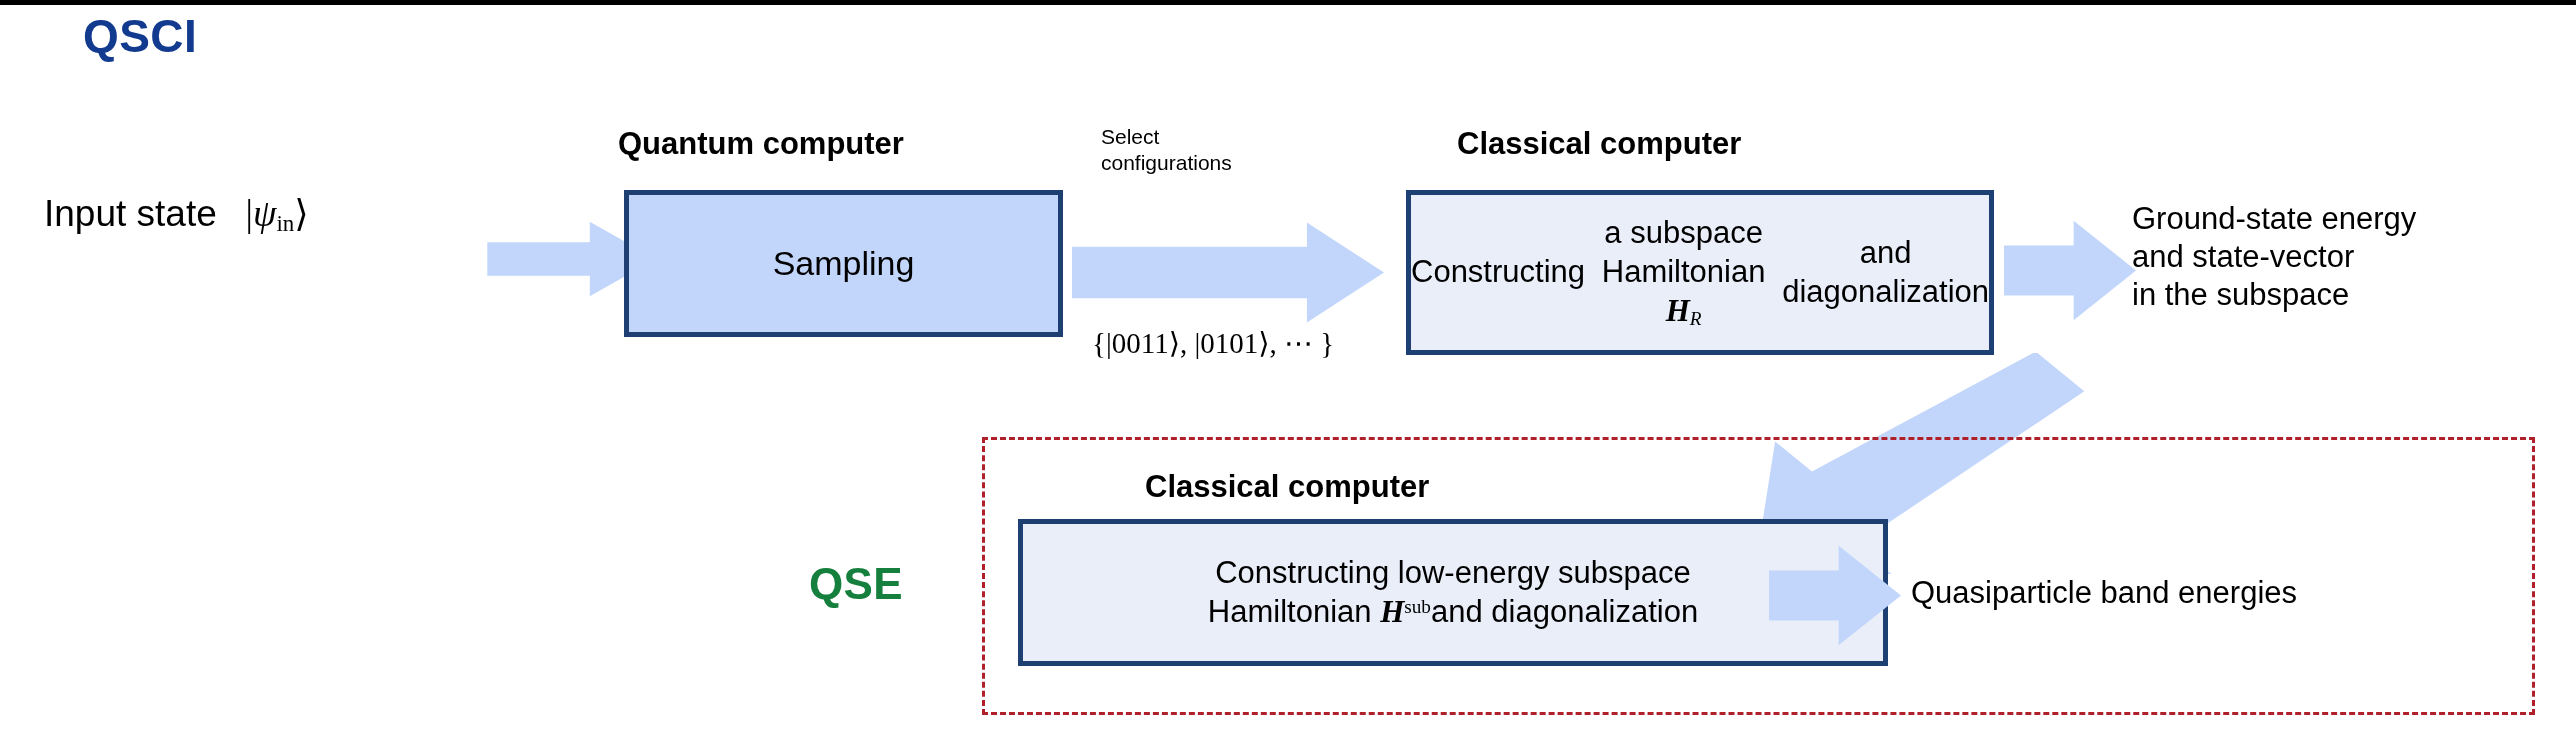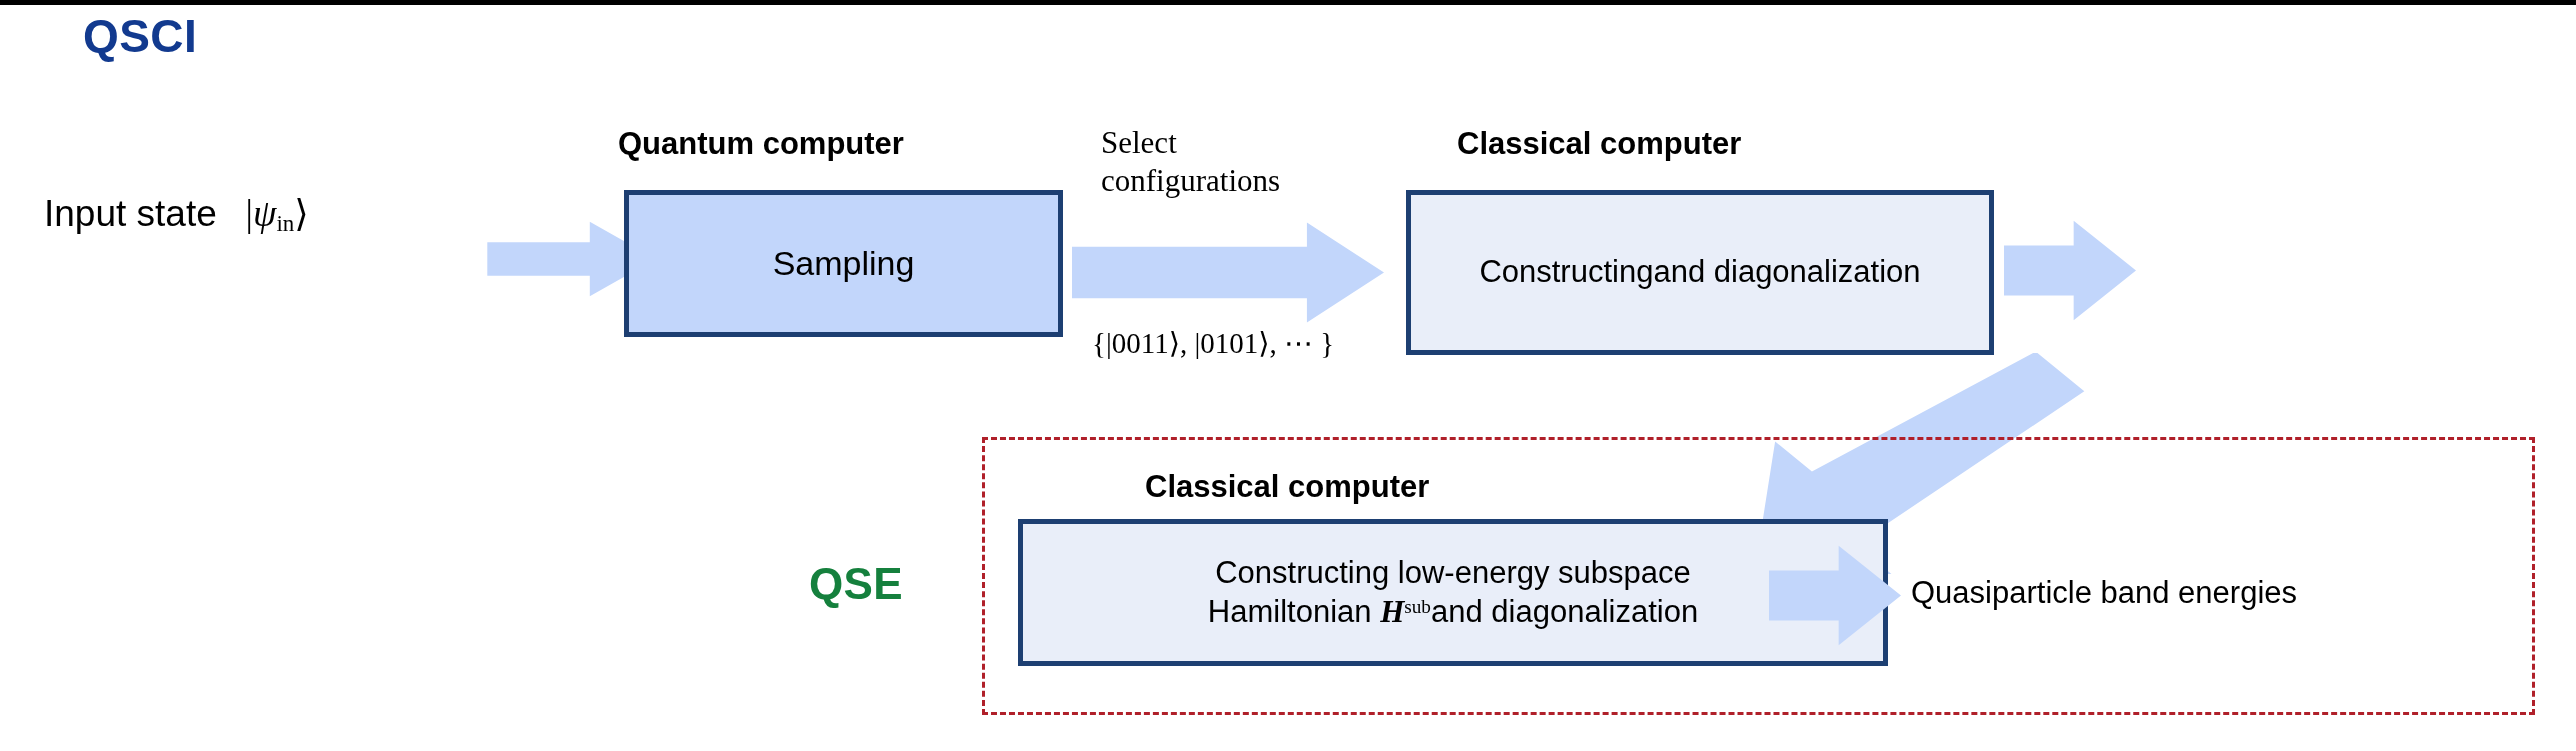--- a/index.html
+++ b/index.html
@@ -146,42 +146,51 @@
   <svg class="arrow-right" style="left:487px; top:218px; width:169px; height:82px; background:none;" viewBox="0 0 230 112">
     <polygon points="0,33 140,33 140,5 230,56 140,107 140,79 0,79" fill="#c2d6fb"></polygon>
   </svg>
 
   <div class="box-caption" style="left:618px; top:126px;">Quantum computer</div>
 
   <div class="proc-box fill-strong" style="left:624px; top:190px; width:439px; height:147px; font-size:34px;">
     <span>Sampling</span>
   </div>
 
-  <div class="text-block" style="left:1101px; top:124px; font-size:31px;font-family:Liberation Serif, serif;">
+  <div class="text-block" style="left:1101px; top:124px; font-size:21px;">
     <div>Select</div>
     <div>configurations</div>
   </div>
 
   <svg class="arrow-right" style="left:1072px; top:221px; width:312px; height:103px; background:none;" viewBox="0 0 425 140">
     <polygon points="0,35 320,35 320,2 425,70 320,138 320,105 0,105" fill="#c2d6fb"></polygon>
   </svg>
 
   <div class="text-block serif-set" style="left:1092px; top:326px;">{|0011⟩, |0101⟩, ⋯ }</div>
 
   <div class="box-caption" style="left:1457px; top:126px;">Classical computer</div>
 
   <div class="proc-box fill-light" style="left:1406px; top:190px; width:588px; height:165px; font-size:31px; flex-direction:row;">
     <div>Constructing</div>
+    <div>
+      <span>a subspace Hamiltonian</span>
+      <span class="mathit">H</span><span class="sub">R</span>
+    </div>
     <div>and diagonalization</div>
   </div>
 
   <svg class="arrow-right" style="left:2004px; top:219px; width:132px; height:103px; background:none;" viewBox="0 0 180 140">
     <polygon points="0,36 95,36 95,2 180,70 95,138 95,104 0,104" fill="#c2d6fb"></polygon>
   </svg>
 
+  <div class="text-block" style="left:2132px; top:200px; font-size:31px;">
+    <div>Ground-state energy</div>
+    <div>and state-vector</div>
+    <div>in the subspace</div>
+  </div>
 
   <svg class="arrow-diagonal" style="left:1742px; top:353px; width:346px; height:221px;" viewBox="0 0 470 300">
     <polygon points="404,0 470,54 160,262 208,302 22,300 50,122 100,163" fill="#c2d6fb" transform="translate(-5,-2)"></polygon>
   </svg>
 
   <div class="group-qse"></div>
 
   <div class="group-label label-qse">QSE</div>
 
   <div class="box-caption" style="left:1145px; top:469px;">Classical computer</div>

